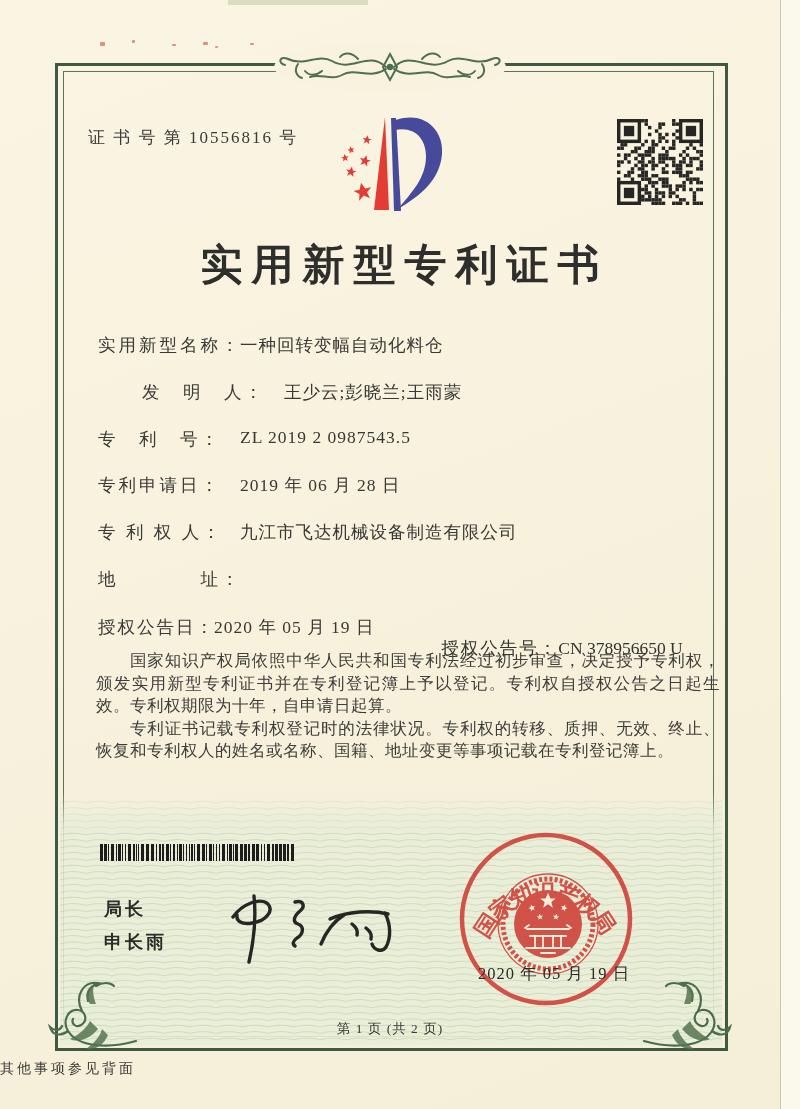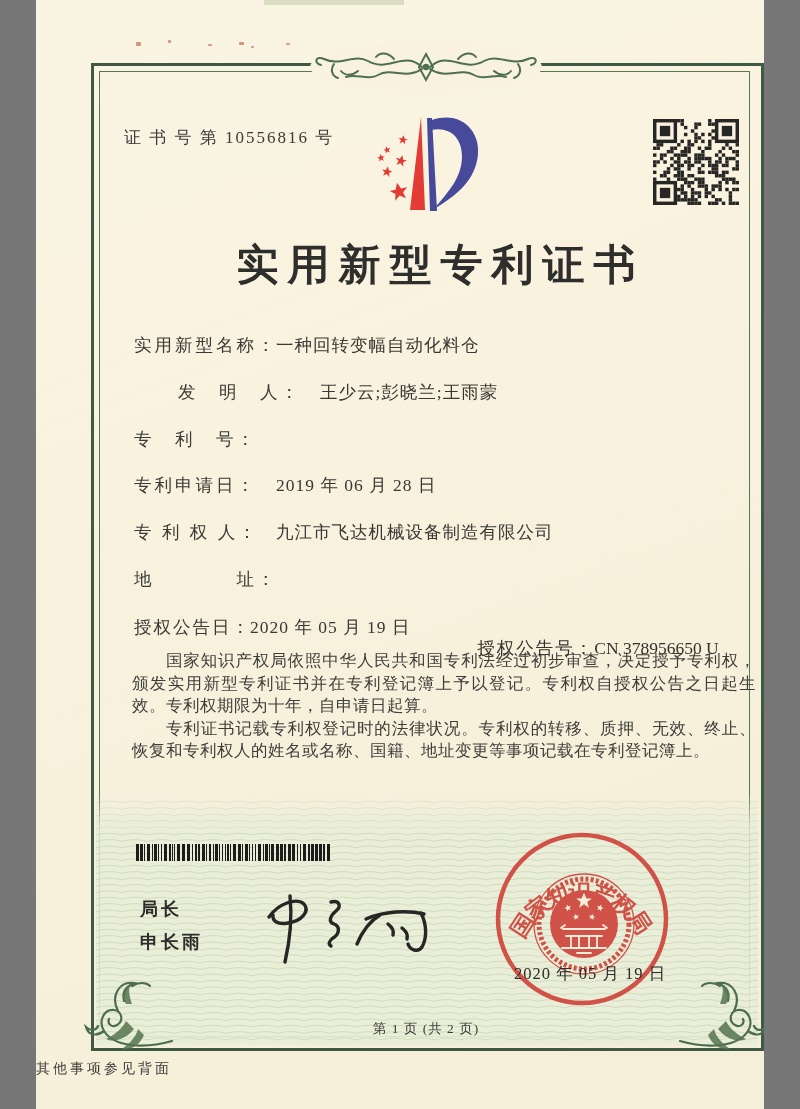--- a/index.html
+++ b/index.html
@@ -4,21 +4,21 @@
 <style>
   :root{
     --paper:#f8f2de;
     --frame:#3e5a42;
     --frame-in:#567655;
     --ink:#33332f;
     --seal:#cf453c;
   }
   html,body{margin:0;padding:0;background:#777;}
   #page{
-    position:relative;width:728px;height:1109px;margin:0 auto;
+    position:relative;width:800px;height:1109px;margin:0 auto;
     background:linear-gradient(160deg,#faf4e3 0%,#f8f2de 40%,#f5eed8 100%);
     overflow:hidden;
     font-family:"Liberation Serif","DejaVu Serif",serif;
     color:var(--ink);
   }
   .abs{position:absolute;}
   
   .edge-right{left:780px;top:0;width:20px;height:1109px;background:#fbf8ec;border-left:1px solid rgba(180,172,140,.65);}
   .smudge-top{left:228px;top:0;width:140px;height:5px;background:rgba(140,160,110,.28);}
   .speck{background:rgba(186,70,45,.55);border-radius:1px;}
@@ -379,20 +379,21 @@
   <div class="abs field-row" style="top:333px;">
     <span class="field-label">实用新型名称：</span>
     <span class="field-value">一种回转变幅自动化料仓</span>
   </div>
   <div class="abs field-row" style="top:380px;margin-left:44px;">
     <span class="field-label">发　明　人：</span>
     <span class="field-value">王少云;彭晓兰;王雨蒙</span>
   </div>
   <div class="abs field-row" style="top:427px;">
     <span class="field-label">专　利　号：</span>
+    <span class="field-value">ZL 2019 2 0987543.5</span>
   </div>
   <div class="abs field-row" style="top:473px;">
     <span class="field-label">专利申请日：</span>
     <span class="field-value">2019 年 06 月 28 日</span>
   </div>
   <div class="abs field-row" style="top:520px;">
     <span class="field-label">专 利 权 人：</span>
     <span class="field-value">九江市飞达机械设备制造有限公司</span>
   </div>
   <div class="abs field-row" style="top:567px;">

